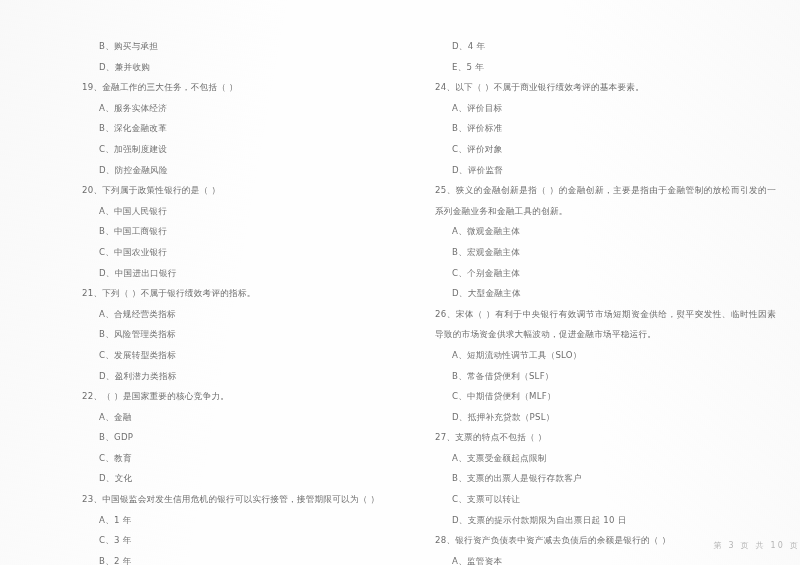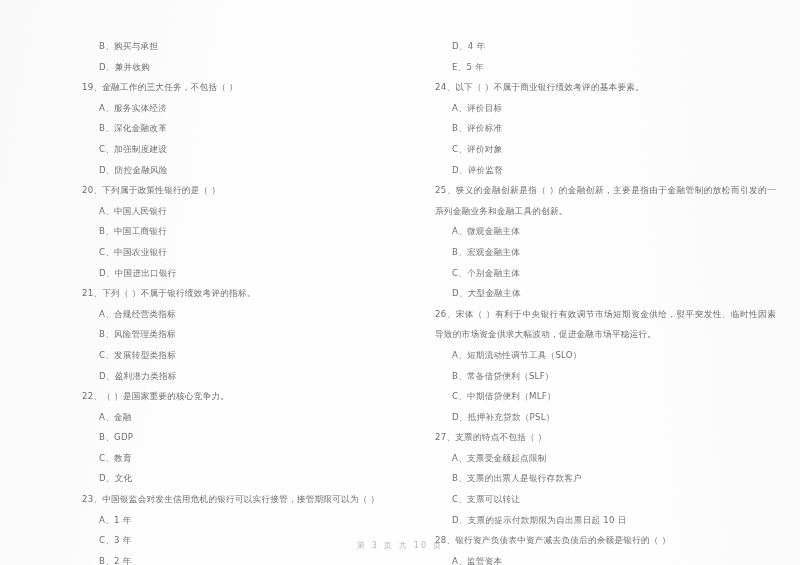--- a/index.html
+++ b/index.html
@@ -69,21 +69,21 @@
   
   .q-stem, .opt {
     filter: blur(0.16px) contrast(0.95);
   }
 
   .footer {
     position: absolute;
     left: 0;
     right: 0;
     bottom: 14px;
-    text-align: center;
+    text-align: right;
     color: #a9a9a9;
     font-size: 8px;
     letter-spacing: 2.2px;
     filter: blur(0.3px);
     opacity: 0.85;
   }
 </style>
 </head>
 <body>
 

